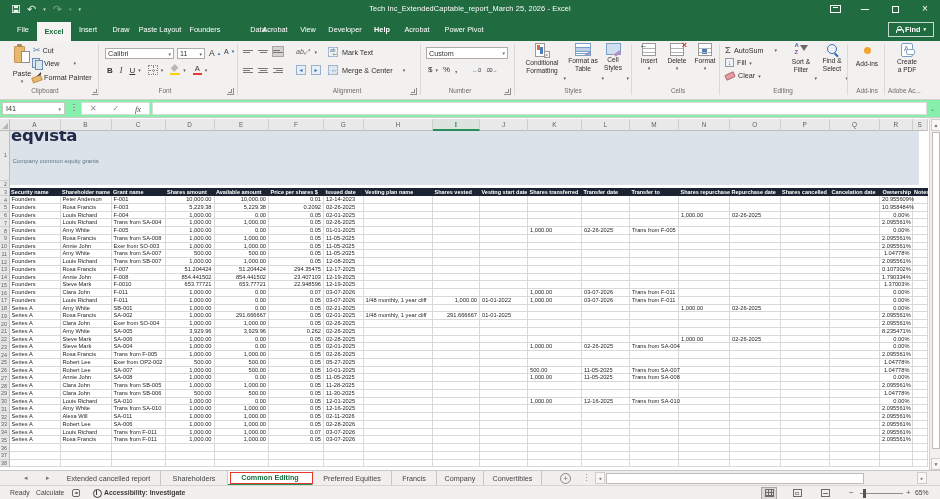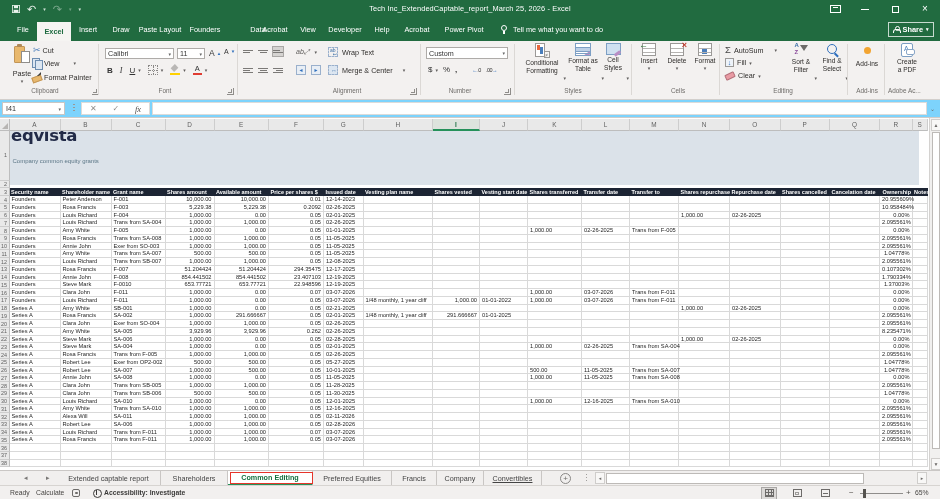--- a/index.html
+++ b/index.html
@@ -120,21 +120,21 @@
   .mag:before { content:""; position:absolute; left:1px; top:1px; width:8px; height:8px; border:1.6px solid #2f6fbd; border-radius:50%; }
   .mag:after { content:""; position:absolute; right:0px; bottom:0px; width:5px; height:1.6px; background:#2f6fbd; transform:rotate(45deg); }
   .addin-dot { width:7px; height:7px; border-radius:50%; background:#f2a431; }
   .pdf-icon { width:12px; height:14px; border:1.2px solid #7d9fc4; border-radius:2px; position:relative; background:#fff; }
   .pdf-icon:before { content:"A"; position:absolute; left:2px; top:1px; font-size:7px; color:#4a7ebb; }
   .pdf-icon:after { content:""; position:absolute; right:-3px; bottom:1px; width:7px; height:4px; border:1.2px solid #8aa7c8; border-radius:2px; background:#fff; }
   .collapse-chev { position:absolute; left:929px; top:88px; width:7px; height:5px; }
   .collapse-chev:after { content:""; position:absolute; left:1px; top:1px; width:4px; height:4px; border-left:1.2px solid #5f5d5b; border-top:1.2px solid #5f5d5b; transform:rotate(45deg); }
 
   
-  #formulabar { left:0; top:100px; width:940px; height:18px; background:#7dd3fc; border-bottom:1px solid #cfccc9; }
+  #formulabar { left:0; top:100px; width:940px; height:18px; background:#86efac; border-bottom:1px solid #cfccc9; }
   #namebox { position:absolute; left:2px; top:2px; width:63px; height:13px; background:#fff; border:1px solid #c9c6c3; display:flex; align-items:center; font-size:7.2px; color:#333; padding:0 3px; }
   #namebox .cdd { margin-left:auto; font-size:5px; color:#666; }
   #fb-dots { position:absolute; left:73px; top:4px; width:2px; height:9px; background-image:repeating-linear-gradient(#9a9896 0 1px, transparent 1px 3px); }
   #fb-btns { position:absolute; left:81px; top:2px; width:69px; height:13px; background:#fff; border:1px solid #dddbd9; display:flex; align-items:center; justify-content:space-around; }
   .fb-x { font-size:8px; color:#8f8d8b; }
   .fb-ok { font-size:8px; color:#8f8d8b; }
   .fb-fx { font-size:8.5px; font-style:italic; font-family:"Liberation Serif",serif; color:#4d4b49; }
   #fb-input { position:absolute; left:152px; top:2px; width:775px; height:13px; background:#fff; border:1px solid #dddbd9; }
   #fb-chev { position:absolute; left:930px; top:5px; font-size:6px; color:#6d6b69; }
 
@@ -214,43 +214,36 @@
     <div class="winbtn">
         <span class="rest-icon"></span>
       </div>
     <div class="winbtn">
         <span class="close-glyph">×</span>
       </div>
   </div>
 </div>
 
 <div class="abs" id="tabrow">
-  <div id="tellme">
-    <span class="bulb">
-        <span class="b1"></span>
-        <span class="b2"></span>
-      </span>
-    <span>Tell me what you want to do</span>
-  </div>
   <div id="share-btn">
     <span class="share-person"></span>
-    <span>Share</span>
+    <span>Find</span>
     <span class="share-dd">▾</span>
   </div>
 <div class="rtab" style="left: 9px; width: 28px;">File</div>
     <div class="rtab active" style="left: 37px; width: 34px;">Excel</div>
     <div class="rtab" style="left: 71px; width: 34px;">Insert</div>
     <div class="rtab" style="left: 105px; width: 32px;">Draw</div>
     <div class="rtab" style="left: 137px; width: 46px;">Paste Layout</div>
     <div class="rtab" style="left: 183px; width: 44px;">Founders</div>
     <div class="rtab" style="left: 243px; width: 30px;">Data</div>
     <div class="rtab" style="left: 257px; width: 36px;">Acrobat</div>
     <div class="rtab" style="left: 293px; width: 30px;">View</div>
     <div class="rtab" style="left: 323px; width: 44px;">Developer</div>
-    <div class="rtab" style="left: 367px; width: 30px;">Help</div>
+    <div class="rtab" style="left: 367px; width: 30px; font-weight: bold;">Help</div>
     <div class="rtab" style="left: 397px; width: 40px;">Acrobat</div>
     <div class="rtab" style="left: 437px; width: 54px;">Power Pivot</div>
   </div>
 
 <div class="abs" id="ribbon">
 
   <div class="abs" style="left:10px; top:3px; width:24px; text-align:center;">
     <span class="clip-icon" style="display:inline-block; width:18px; height:21px;"><span class="clip-board"></span><span class="clip-clip"></span><span class="clip-page"></span></span>
     <div class="rlbl" style="margin-top:0;">Paste</div>
     <div class="rdd">▾</div>
@@ -334,21 +327,21 @@
     <span class="al-icon">
         <i class="w100"></i>
         <i class="w70r"></i>
         <i class="w100"></i>
       </span>
     <span class="indent-icon" style="margin-left:8px;">◂</span>
     <span class="indent-icon">▸</span>
   </div>
   <div class="smallrow" style="left:328px; top:6px; gap:4px;">
     <span class="wrap-icon"></span>
-      <span class="rlbl">Wrap Text</span>
+      <span class="rlbl">Mark Text</span>
   </div>
   <div class="smallrow" style="left:328px; top:24px; gap:4px;">
     <span class="merge-icon"></span>
       <span class="rlbl">Merge &amp; Center</span>
       <span class="rdd" style="margin-left:6px;">▾</span>
   </div>
   <div class="glabel" style="left:315px; width:64px;">Alignment</div>
   <div class="launcher" style="left:410px;"></div>
   <div class="gsep" style="left:420px;"></div>
 
@@ -1238,27 +1231,27 @@
 <div class="abs" id="vscroll">
   <div class="vs-btn" style="top:1px;"><span>▲</span></div>
   <div id="vs-thumb"></div>
   <div class="vs-btn" style="top:340px;"><span>▼</span></div>
 </div>
 
 <div class="abs" id="sheetbar">
   <div class="snav" style="left:24px;">◂</div>
   <div class="snav" style="left:46px;">▸</div>
   <div id="stabs">
-      <div class="stab" style="left: 57px; width: 104px;">Extended captable report</div>
+      <div class="stab" style="left: 57px; width: 104px;">Extended cancelled report</div>
       <div class="stab" style="left: 161px; width: 67px;">Shareholders</div>
       <div class="stab active" style="left: 228px; width: 85px;">Common Editing</div>
       <div class="stab" style="left: 313px; width: 79px;">Preferred Equities</div>
       <div class="stab" style="left: 392px; width: 45px;">Francis</div>
       <div class="stab" style="left: 437px; width: 47px;">Company</div>
-      <div class="stab" style="left: 484px; width: 58px; text-decoration: underline;">Convertibles</div>
+      <div class="stab" style="left: 484px; width: 58px;">Convertibles</div>
     </div>
   <div id="redbox"></div>
   <div id="newsheet"><span>+</span></div>
   <div id="tab-dots"></div>
   <div class="hs-btn" style="left:595px;"><span>◂</span></div>
   <div id="hs-thumb"></div>
   <div class="hs-btn" style="left:917px;"><span>▸</span></div>
 </div>
 
 <div class="abs" id="statusbar">

